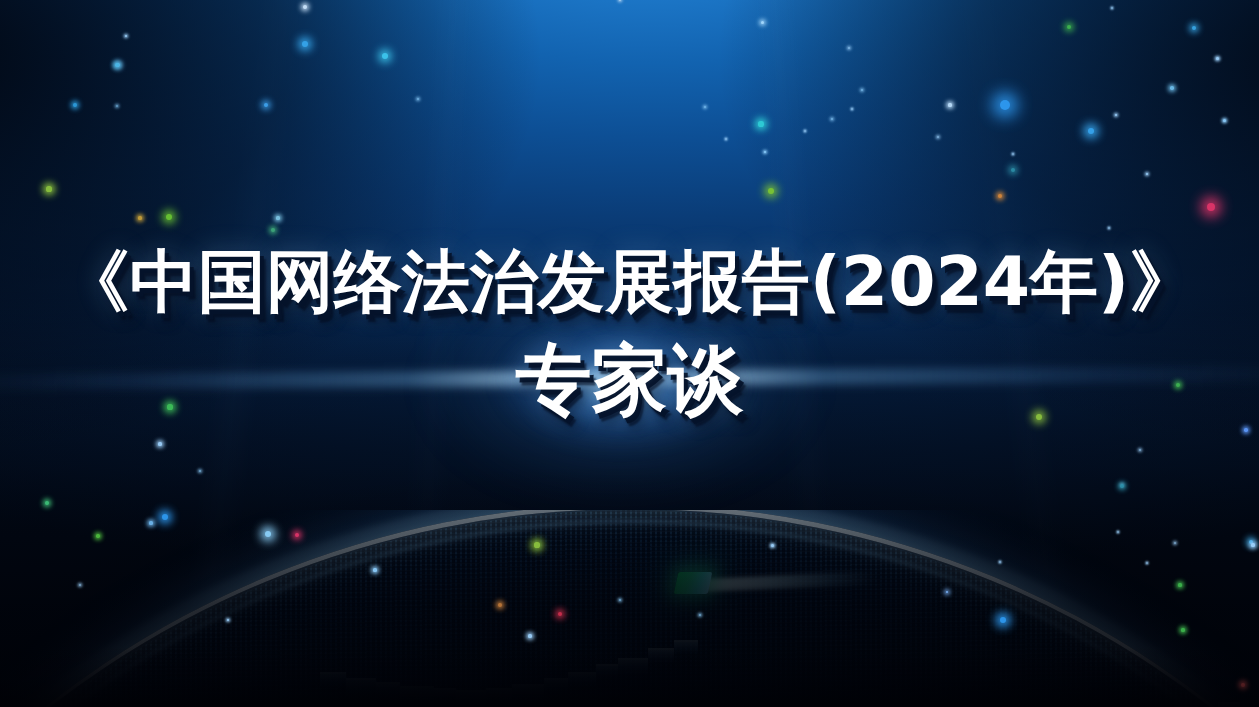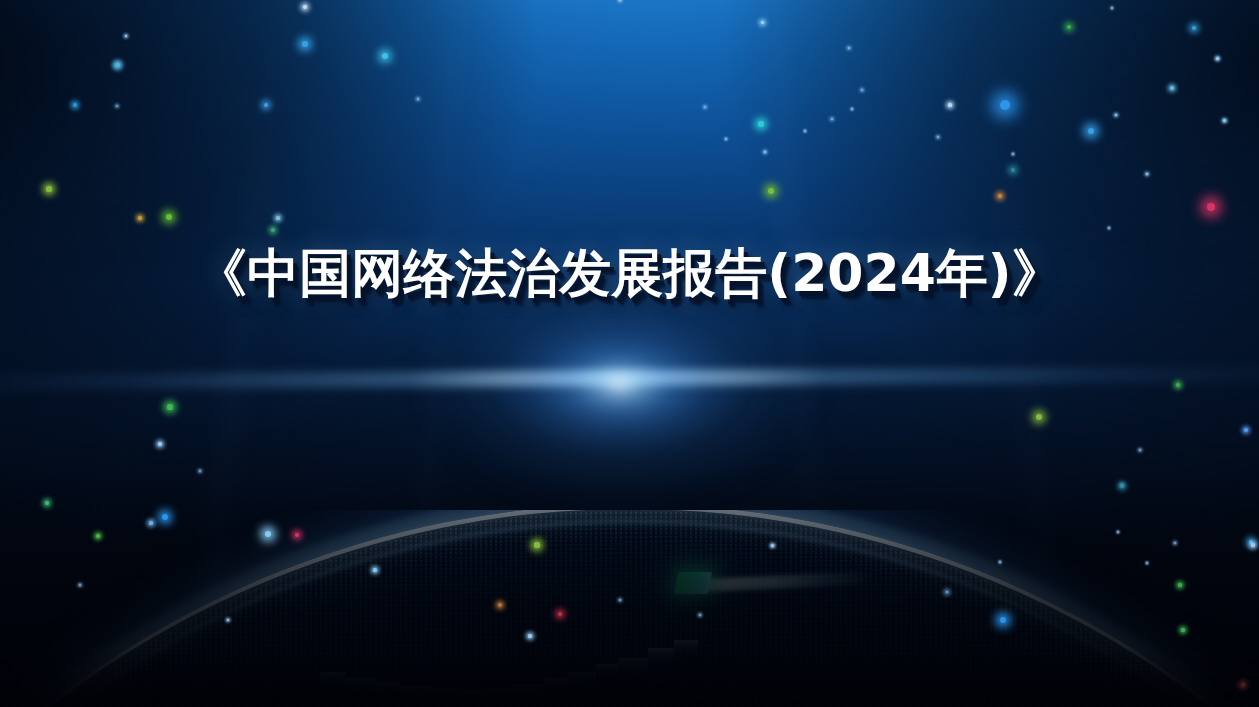--- a/index.html
+++ b/index.html
@@ -214,21 +214,21 @@
     font-weight:700;
     line-height:1.06;
     white-space:nowrap;
     letter-spacing:0px;
     text-shadow:
       4px 5px 0px rgba(4,18,42,.92),
       6px 8px 2px rgba(3,12,30,.62),
       8px 11px 12px rgba(2,8,22,.45),
       0 0 26px rgba(150,205,255,.30);
   }
-  .title-line-1{font-size:52px;}
+  .title-line-1{font-size:68px;}
   .title-line-2{font-size:76px;margin-top:22px;}
 
   
   .bottom-fade{
     position:absolute;left:0;right:0;bottom:0;height:60px;
     background:linear-gradient(180deg, rgba(0,2,8,0) 0%, rgba(0,2,8,.55) 55%, rgba(0,1,5,.85) 100%);
   }
 </style>
 </head>
 <body>
@@ -354,16 +354,17 @@
       <div class="dot" style="left: 618.8px; top: 598.8px; width: 2.4px; height: 2.4px; background: rgb(143, 208, 255); box-shadow: rgb(143, 208, 255) 0px 0px 3px 1.36364px; opacity: 0.75;"></div>
       <div class="dot" style="left: 698.8px; top: 613.8px; width: 2.4px; height: 2.4px; background: rgb(143, 208, 255); box-shadow: rgb(143, 208, 255) 0px 0px 3px 1.36364px; opacity: 0.75;"></div>
     </div>
 
   <div class="flare-beam"></div>
   <div class="flare-streak"></div>
   <div class="flare-core"></div>
 
   <div class="title-block">
     <div class="title-line title-line-1">《中国网络法治发展报告(2024年)》</div>
+    <div class="title-line title-line-2">专家谈</div>
   </div>
 
   <div class="bottom-fade"></div>
 </div>
 
 </body></html>

